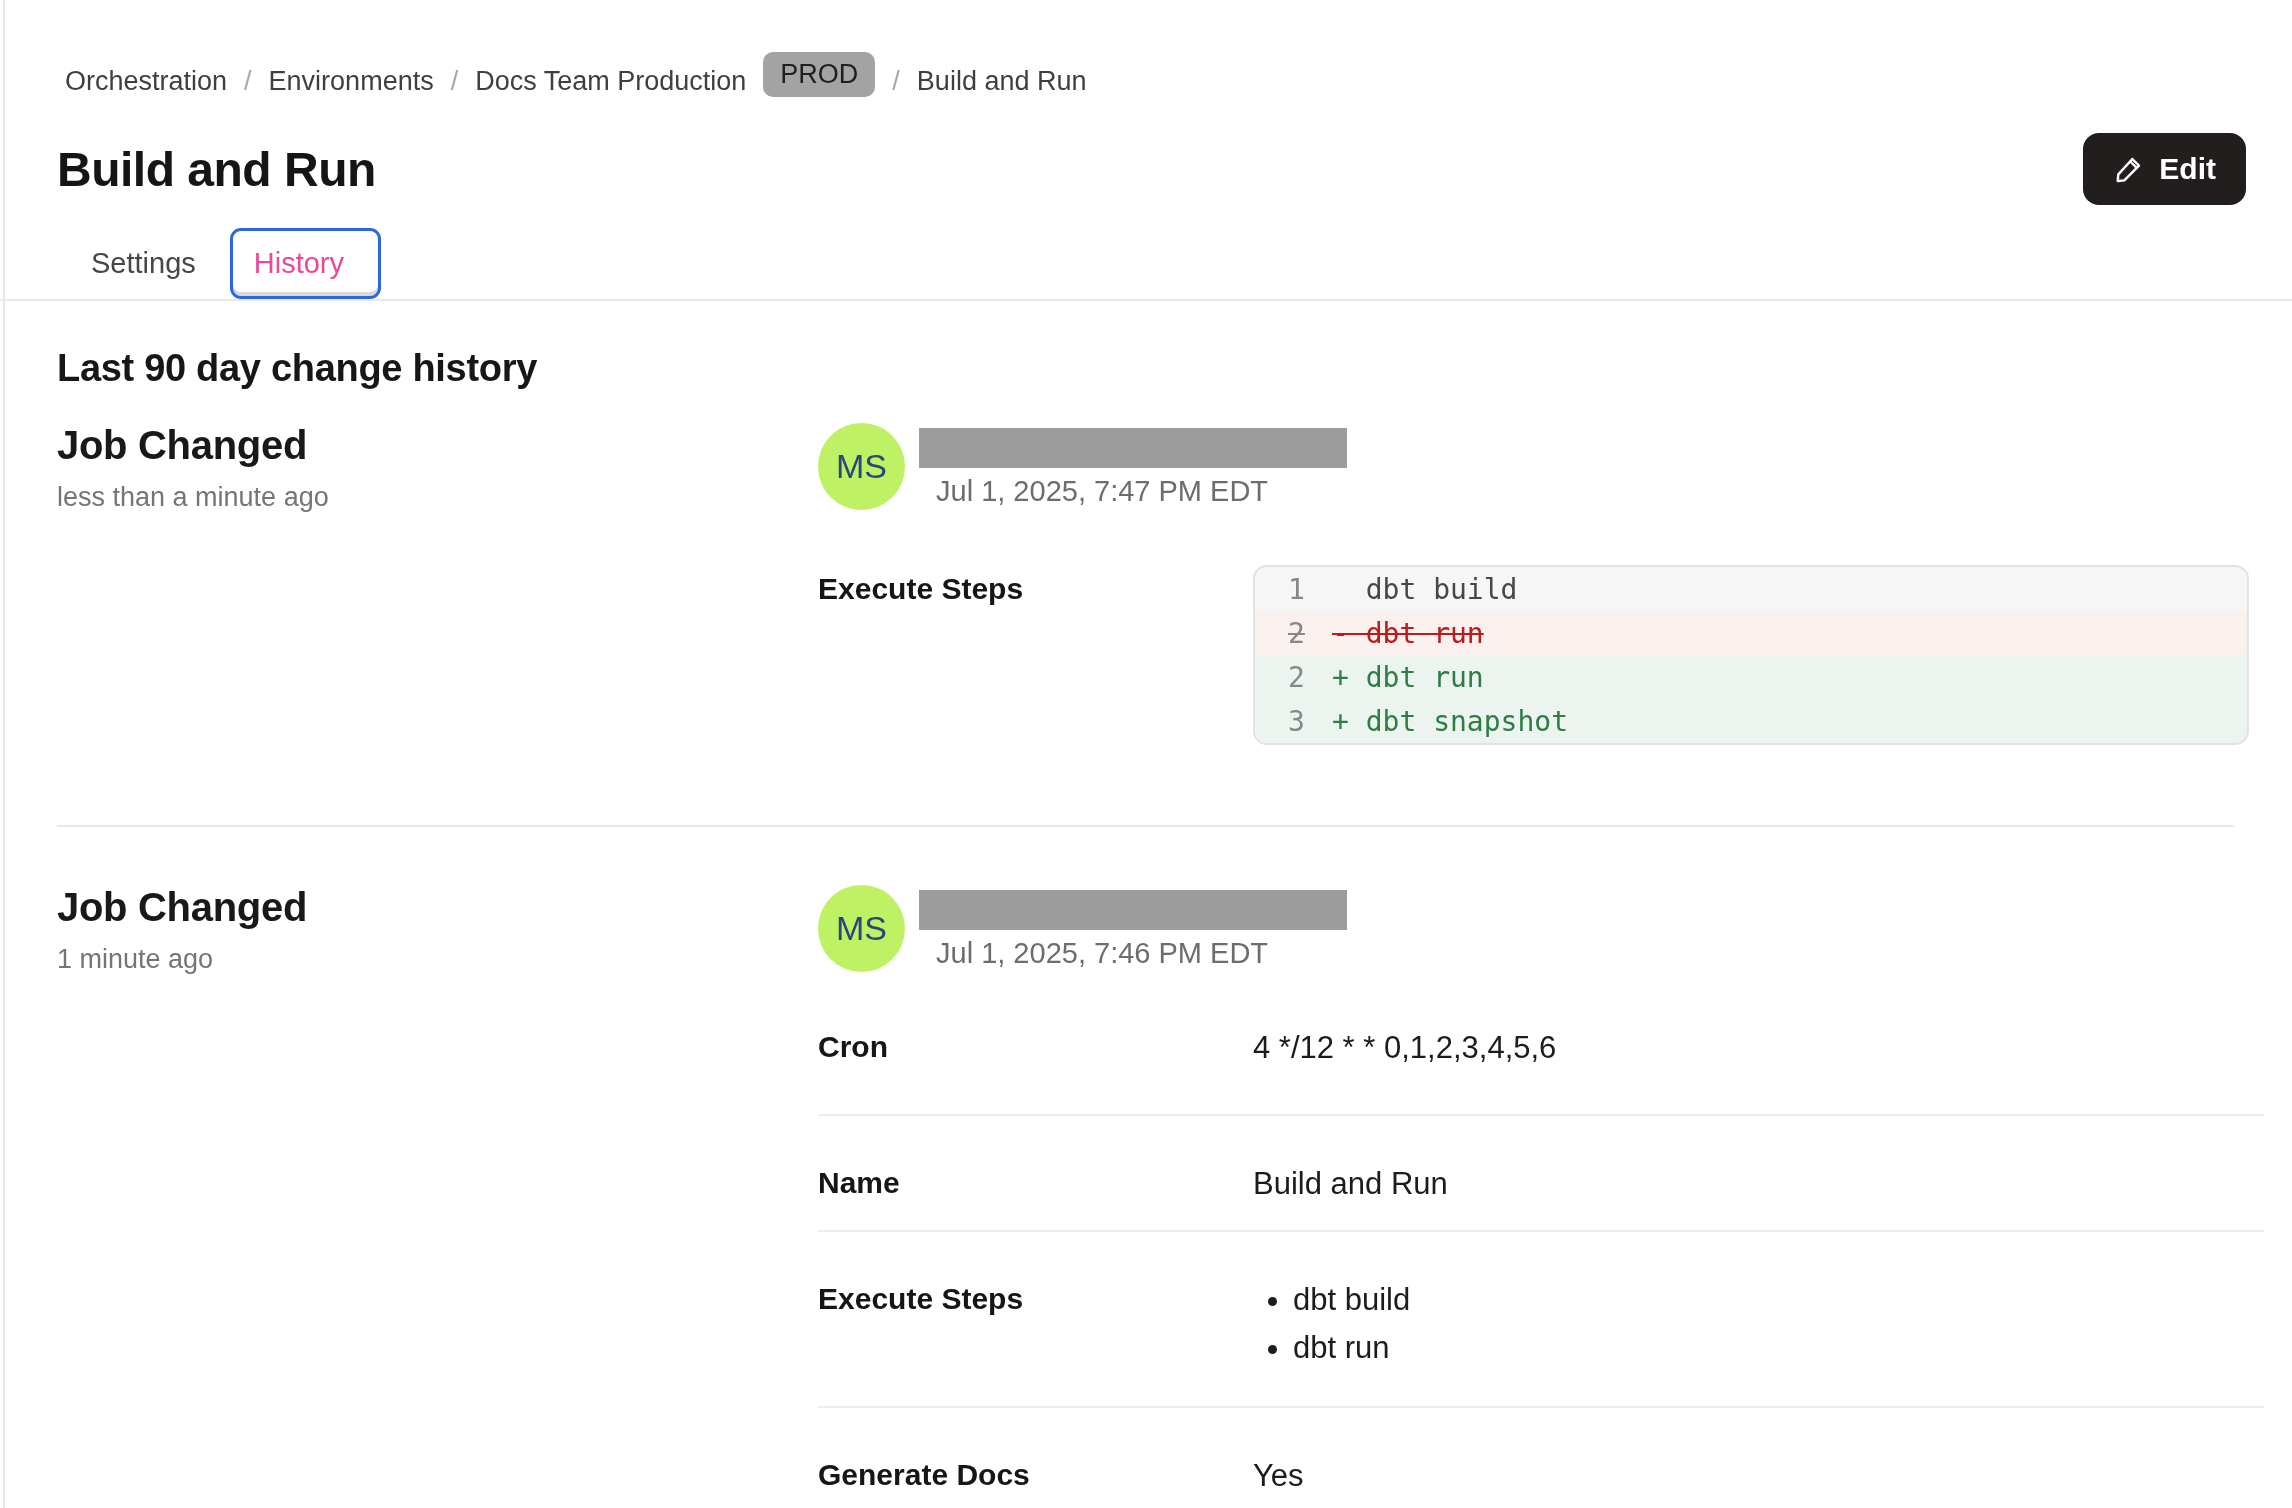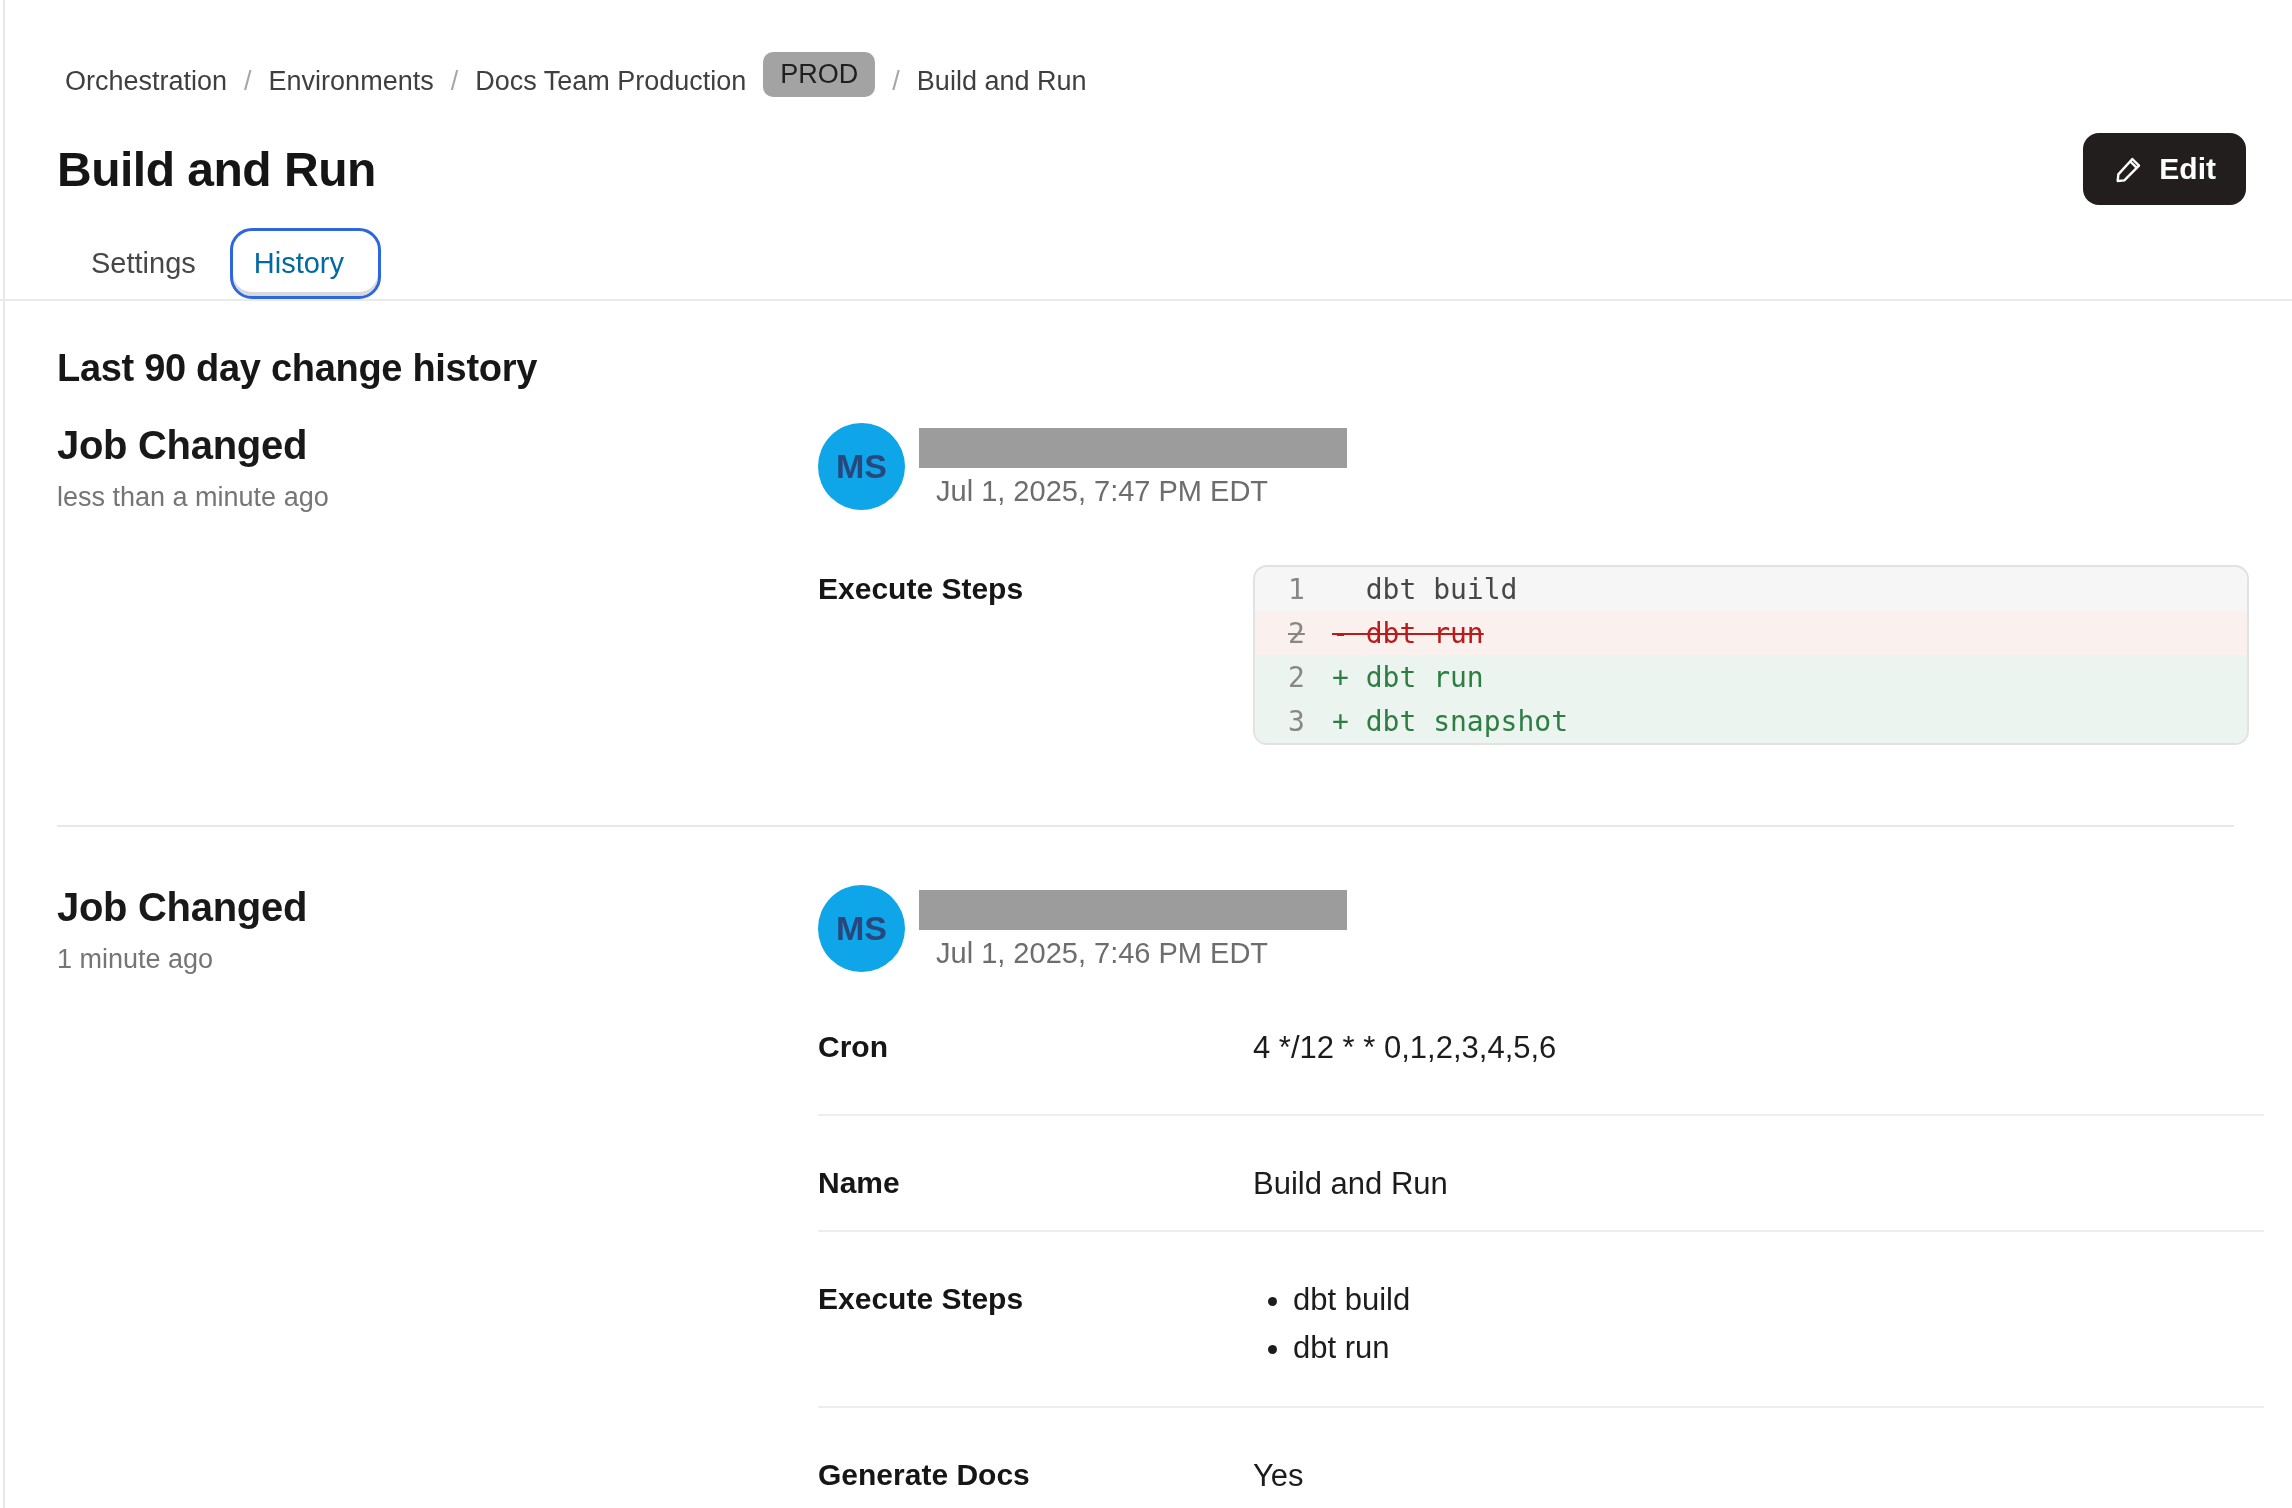--- a/index.html
+++ b/index.html
@@ -50,23 +50,23 @@
   .tabs {
     display: flex; align-items: center;
     margin-top: 22px;
     height: 72px;
   }
   .tab {
     font-size: 29px; font-weight: 500; color: #474747;
     padding: 16px 34px; cursor: pointer;
   }
   .tab.active {
-    color: #0369a1;
+    color: #ec4899;
     border: 3px solid #2d66df;
-    border-radius: 22px;
+    border-radius: 11px;
     background: #ffffff;
     box-shadow: inset 0 -4px 0 #d9d9d9;
     padding-left: 21px;
   }
   .tabs-divider { height: 2px; background: #eaeaea; width: 100%; }
 
   
   .section-heading {
     font-size: 38px; font-weight: 700; color: #171717;
     margin-top: 46px; letter-spacing: -0.3px;
@@ -77,23 +77,23 @@
     display: grid; grid-template-columns: 761px 1fr;
     margin-top: 33px;
   }
   .entry-title { font-size: 40px; font-weight: 700; color: #191919; letter-spacing: -0.3px; }
   .entry-time { font-size: 27px; color: #757575; margin-top: 14px; }
   .entry-right { width: 1446px; }
 
   .meta-row { display: flex; align-items: flex-start; }
   .avatar {
     width: 87px; height: 87px; border-radius: 50%;
-    background: #0ea5e9; color: #28487d;
+    background: #bef264; color: #28487d;
     display: flex; align-items: center; justify-content: center;
-    font-size: 34px; font-weight: 700;
+    font-size: 34px; font-weight: 400;
     flex: 0 0 auto;
   }
   .meta-stack { margin-left: 14px; padding-top: 5px; }
   .redacted-bar { width: 428px; height: 40px; background: #9c9c9c; }
   .timestamp { font-size: 29px; color: #6d6d6d; margin-top: 7px; padding-left: 17px; }
 
   
   .kv {
     display: grid; grid-template-columns: 435px 1fr;
     align-items: start;

